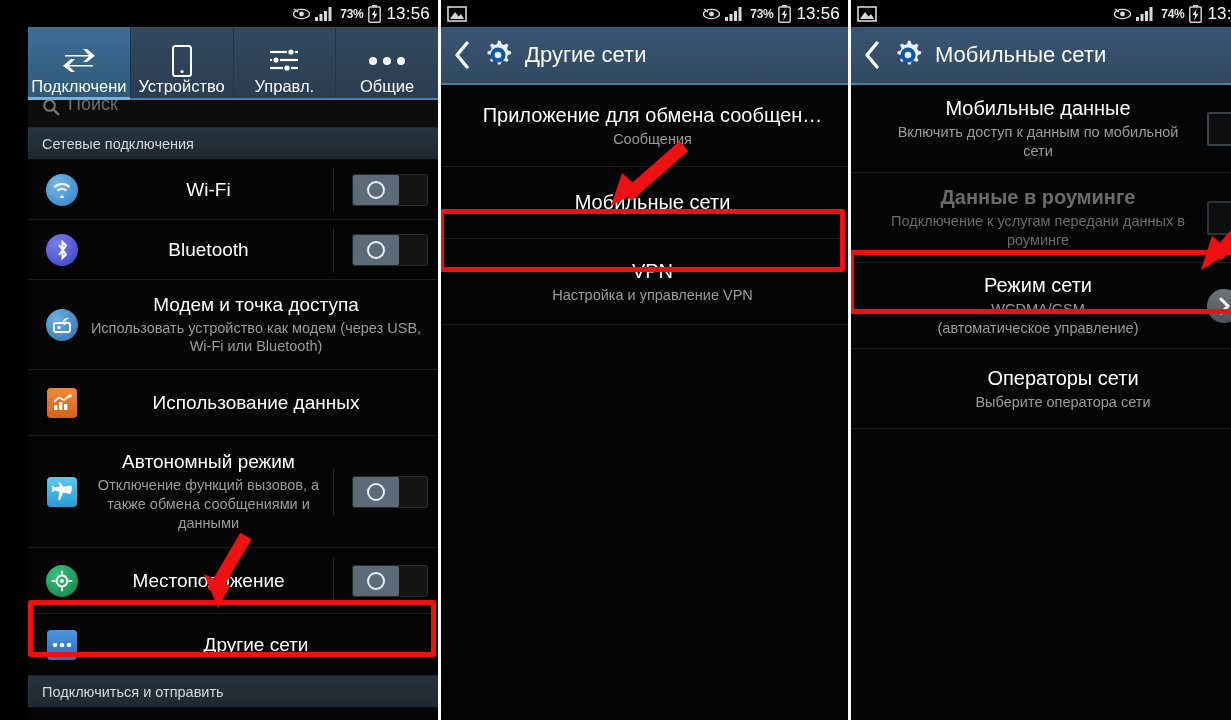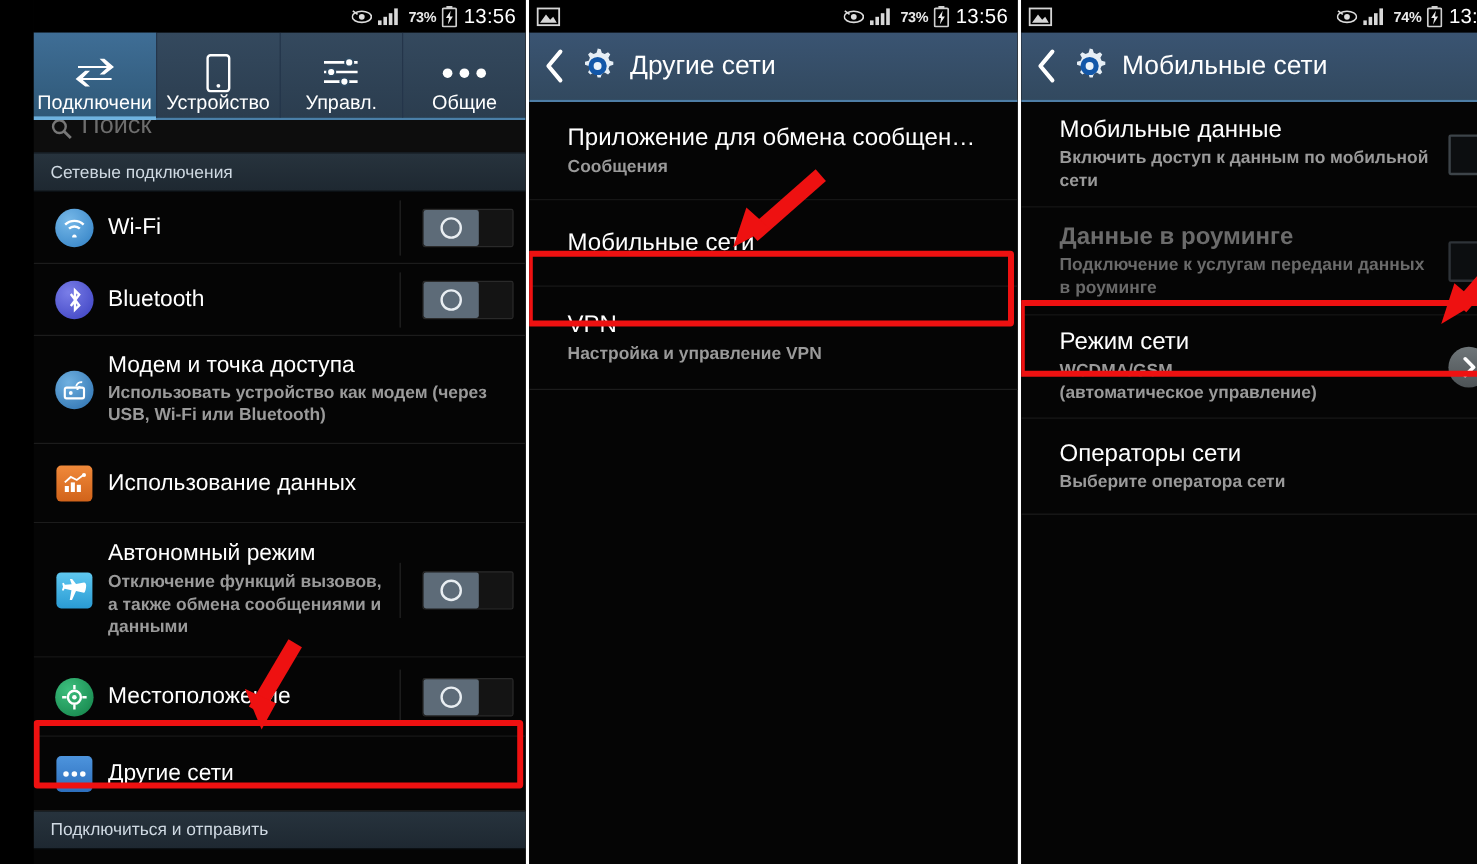--- a/index.html
+++ b/index.html
@@ -40,37 +40,37 @@
                       height:3px; background:#6fb3e0; }
   .tab-icon { height:32px; display:flex; align-items:center; justify-content:center; }
   .tab-label { color:#ffffff; font-size:16.5px; white-space:nowrap; overflow:hidden;
                max-width:100%; line-height:1.1; text-overflow:clip; }
   .tab.active .tab-label { color:#ffffff; }
 
   
   .searchbar { height:28px; background:#0d0d0d; border-bottom:1px solid #1b2730;
                display:flex; align-items:center; padding-left:14px; gap:8px;
                overflow:hidden; }
-  .search-text { color:#6d6d6d; font-size:21px; position:relative; top:-9px; }
+  .search-text { color:#6d6d6d; font-size:18px; position:relative; top:-9px; }
   .search-ic { position:relative; top:-7px; }
 
   
   .section-hd { height:32px; background:linear-gradient(#27333d,#1e2831);
                 color:#cfd9e2; font-size:14.5px; display:flex; align-items:center;
                 padding-left:14px; border-bottom:1px solid #0a0f13; }
 
   
   .row { display:flex; align-items:center; background:#050505;
-         border-bottom:1px solid #1c1c1c; position:relative; padding:0 10px 0 12px; }
+         border-bottom:1px solid #1c1c1c; position:relative; padding:0 10px 0 12px;text-align:center; }
   .row-ic { width:44px; min-width:44px; display:flex; align-items:center;
             justify-content:center; }
   .row-txt { flex:1; padding:8px 6px 8px 6px; min-width:0; }
   .row-title { color:#ffffff; font-size:19px; line-height:1.25; }
   .row-title.dim { color:#6b6b6b;font-weight:bold; }
-  .row-sub { color:#9a9a9a; font-size:14.5px; line-height:1.3; margin-top:2px;font-weight:bold; }
+  .row-sub { color:#9a9a9a; font-size:14.5px; line-height:1.3; margin-top:2px; }
   .row-sub.dim { color:#6a6a6a; }
   .row-right { min-width:0; display:flex; align-items:center; padding-left:8px; }
 
   
   .toggle { width:76px; height:32px; background:#141414; border:1px solid #2a2a2a;
             border-radius:2px; display:flex; align-items:center; position:relative; }
   .toggle .thumb { width:46px; height:30px; margin:0; background:#5d6b78;
                    border-radius:2px; display:flex; align-items:center;
                    justify-content:center; }
   .toggle .thumb:before { content:""; width:14px; height:14px; border-radius:50%;

